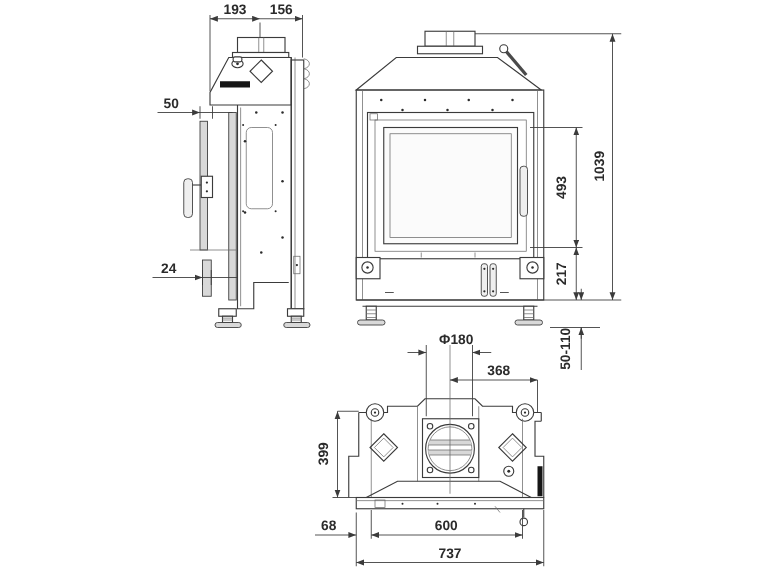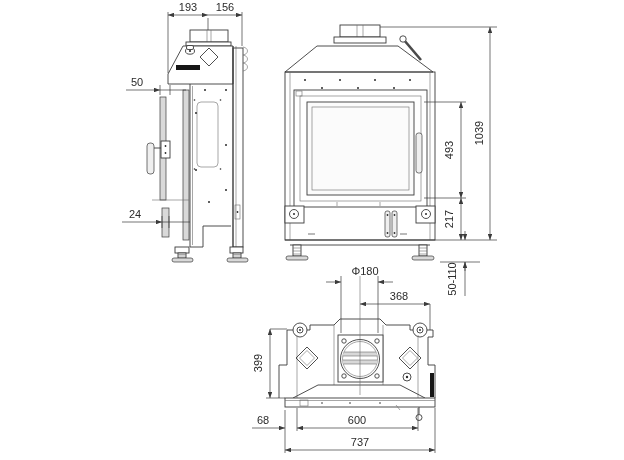--- a/index.html
+++ b/index.html
@@ -1,17 +1,17 @@
 <!DOCTYPE html>
 <html><head>
 <meta charset="utf-8">
 <style>
   html,body{margin:0;padding:0;background:#ffffff;}
   .stage{position:relative;width:624px;height:460px;background:#ffffff;overflow:hidden;
-         font-family:"Liberation Sans",sans-serif;}
+         font-family:"Liberation Sans",sans-serif;font-weight:bold;}
   svg{display:block}
   svg text{font-family:"Liberation Sans","DejaVu Sans",sans-serif;font-size:11px;fill:#2b2b2b;}
   .ln{stroke:#3b3b3b;stroke-width:.9;fill:none;}
   .thin{stroke:#6b6b6b;stroke-width:.6;fill:none;}
   .dim{stroke:#3b3b3b;stroke-width:.7;fill:none;}
   .wfill{fill:#ffffff;stroke:#3b3b3b;stroke-width:.9;}
   .gfill{fill:#d9d9d9;stroke:#3b3b3b;stroke-width:.7;}
   .lgfill{fill:#efefef;stroke:#3b3b3b;stroke-width:.7;}
   .dot{fill:#2b2b2b;stroke:none;}
   .band{fill:#161616;stroke:none;}

